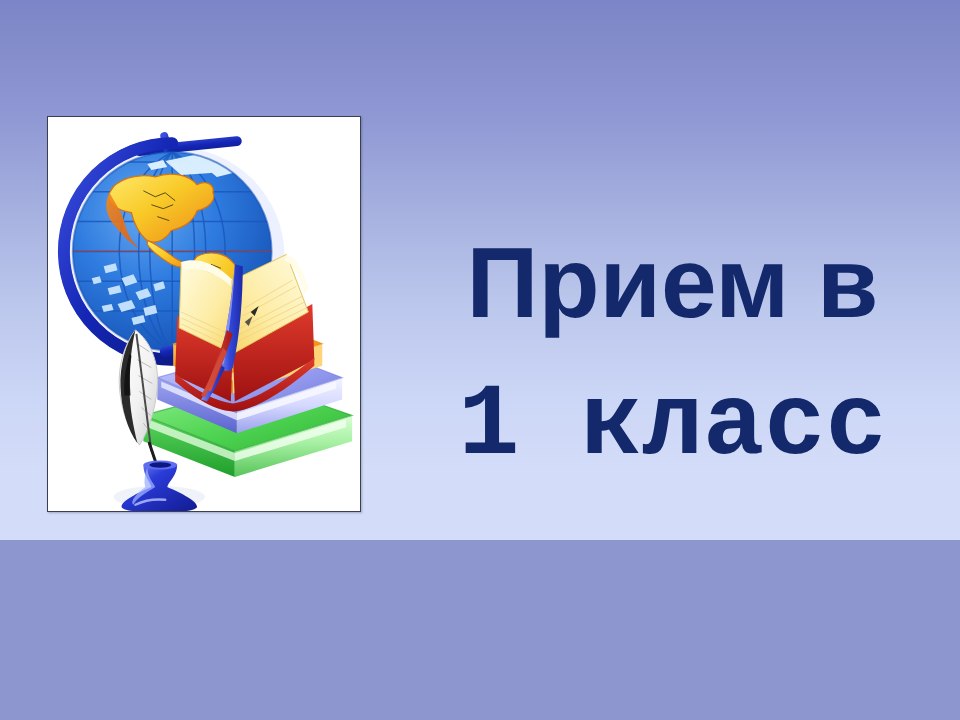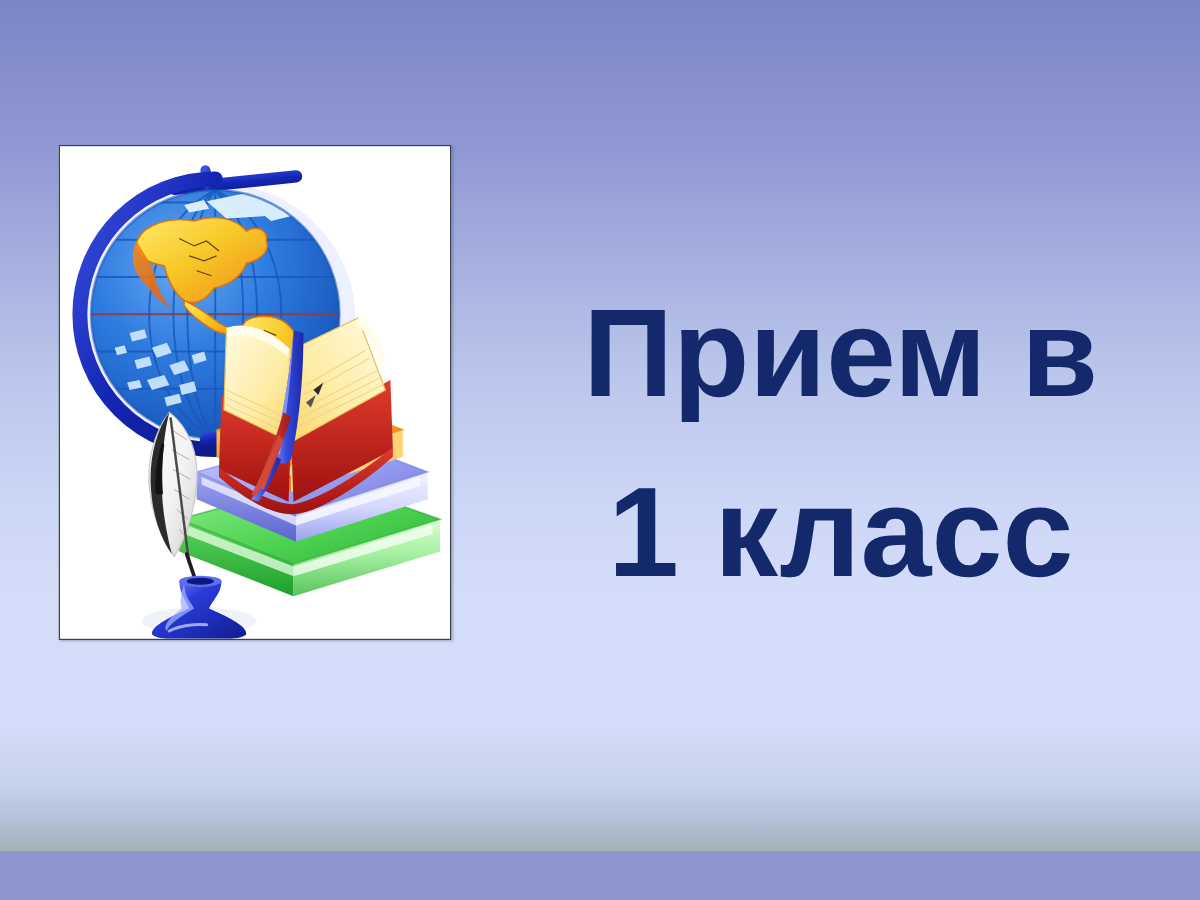--- a/index.html
+++ b/index.html
@@ -13,21 +13,21 @@
 
   body {
     font-family:"Liberation Sans", sans-serif;
     background:#8d96cf;
   }
 
   
   #slide {
     position:relative;
     width:960px;
-    height:681px;
+    height:540px;
     overflow:hidden;
     background:
       linear-gradient(
         to bottom,
         #7c85c7   0px,
         #858ecb  52px,
         #9099d4 120px,
         #a3aede 200px,
         #bbc6ec 300px,
         #ccd6f6 400px,
@@ -71,21 +71,21 @@
   .title-line {
     color:#13296b;
     font-family:"Liberation Sans", sans-serif;
     font-weight:bold;
     font-size:100px;
     line-height:1.42;
     letter-spacing:0px;
     white-space:nowrap;
     text-rendering:geometricPrecision;
   }
-  .title-line.line-2 { font-size:102px; }
+  .title-line.line-2 { font-size:102px;font-family:Liberation Mono, monospace; }
 </style>
 </head>
 <body>
 
 <div id="slide">
 
   <div id="picture-frame">
 
     <svg id="clipart" viewBox="0 0 314 396" xmlns="http://www.w3.org/2000/svg">
       <defs>

